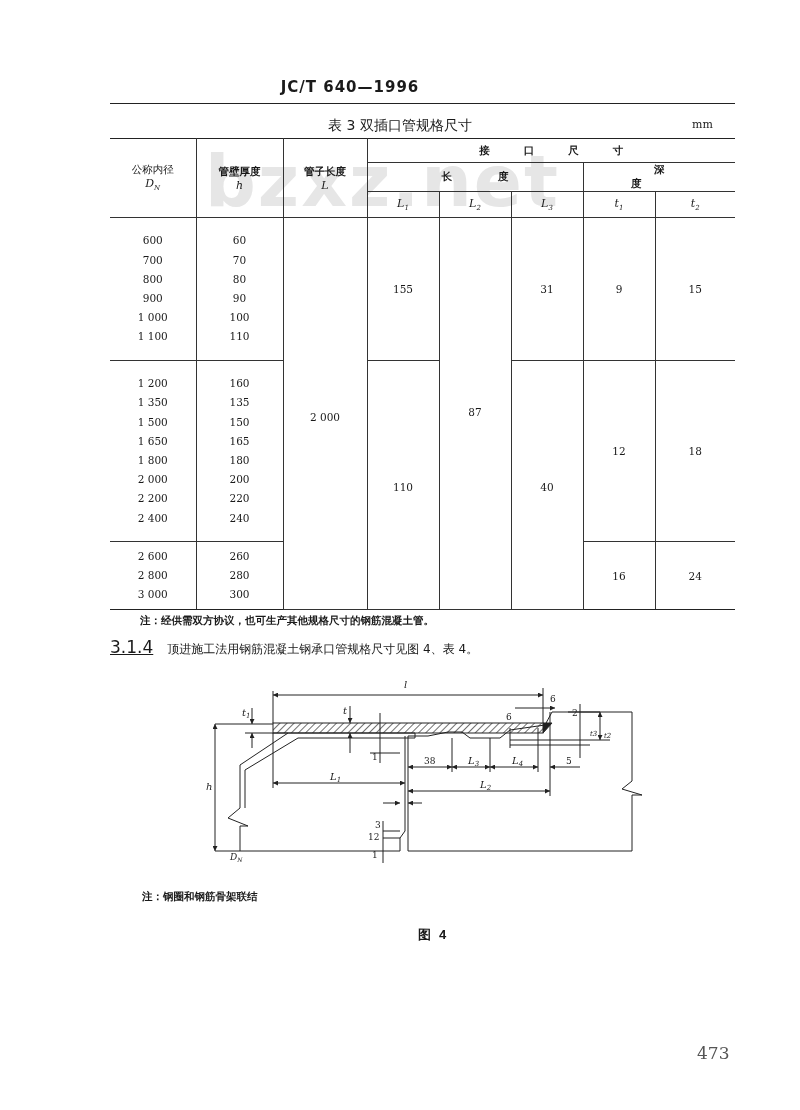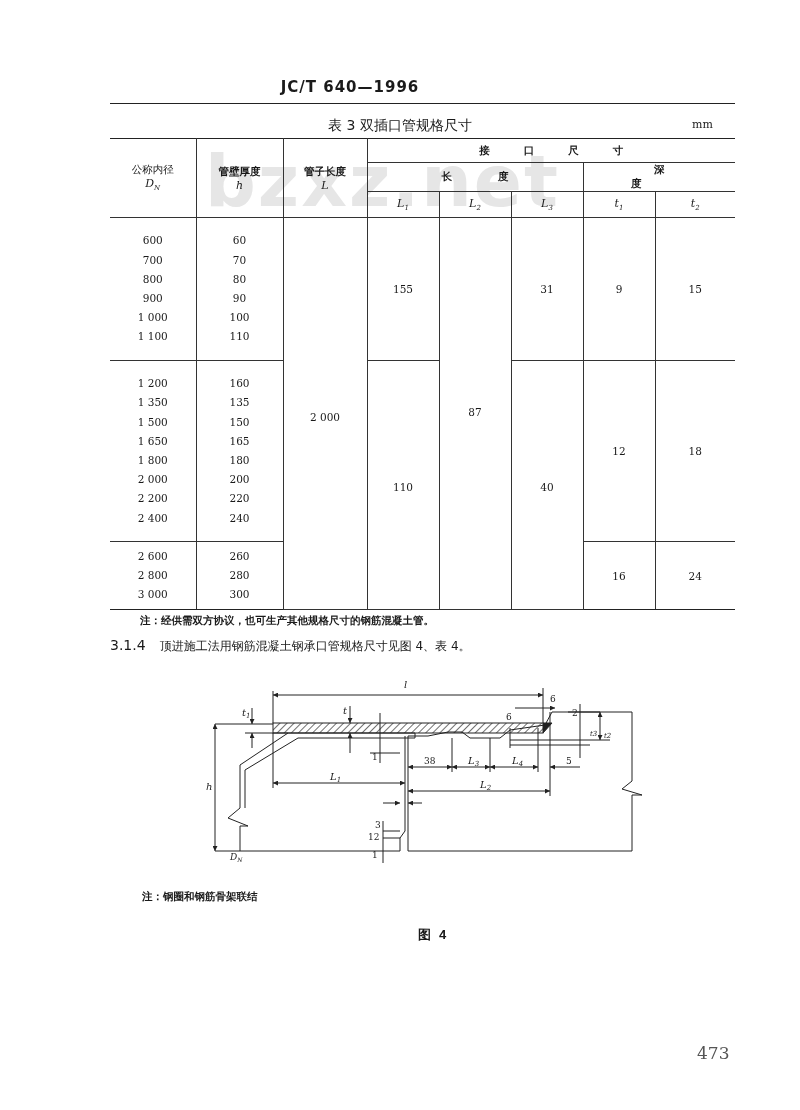--- a/index.html
+++ b/index.html
@@ -21,21 +21,21 @@
   table.spec td:first-child, table.spec th:first-child { border-left: none; }
   table.spec .lastcol { border-right: none; }
   table.spec tbody tr:last-child td { border-bottom: 1.5px solid #222; }
   .hdr-cn { font-family: "DejaVu Sans", sans-serif; font-size: 10.5px; font-weight: bold; }
   .sym { font-style: italic; font-size: 11px; }
   .spaced { letter-spacing: 34px; padding-left: 34px; }
   .spaced2 { letter-spacing: 46px; padding-left: 46px; }
   .list div { line-height: 19.2px; }
   .note1 { top: 614px; left: 140px; font-size: 10.5px; font-family: Liberation Mono, monospace; font-weight: bold; }
   .clause { top: 637px; left: 110px; font-size: 12px; font-family: "DejaVu Sans", sans-serif; }
-  .clause .num { font-size: 14px; margin-right: 14px; }
+  .clause .num { font-size: 17px; margin-right: 14px; text-decoration: underline; }
   .fig { left: 200px; top: 668px; }
   .note2 { top: 890px; left: 142px; font-size: 10.5px; font-family: "DejaVu Sans", sans-serif; font-weight: bold; }
   .figlabel { top: 926px; left: 418px; font-size: 13px; font-family: Liberation Mono, monospace; font-weight: bold; }
   .pagenum { top: 1043px; left: 697px; font-size: 17px; color: #555; }
 </style>
 </head>
 <body>
 
 <div class="abs std-code">JC/T 640—1996</div>
 <div class="hr" style="left:110px; width:625px; top:103px;"></div>

